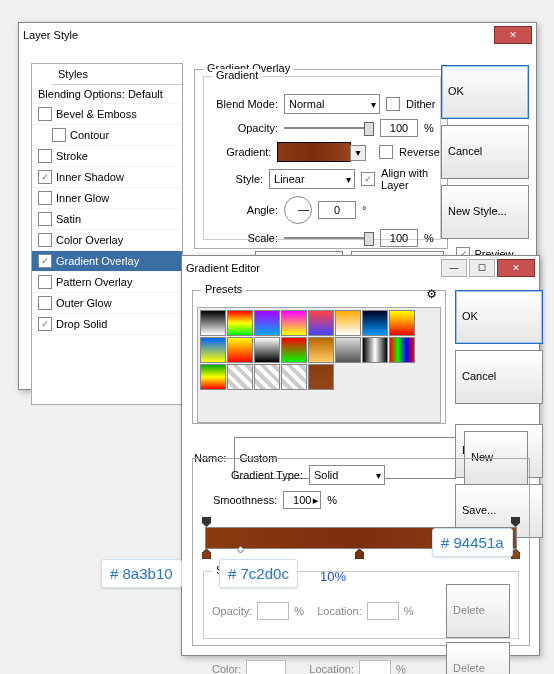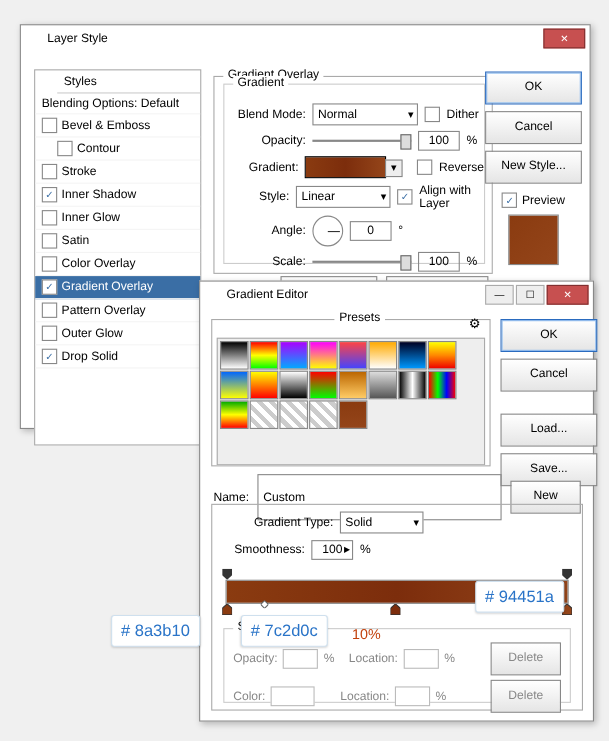--- a/index.html
+++ b/index.html
@@ -1,30 +1,30 @@
 <!DOCTYPE html>
 <html><head>
 <meta charset="utf-8">
 <style>
 body { margin:0; font-family:"Segoe UI",Tahoma,sans-serif; font-size:11px; background:#f0f0f0; width:554px; height:674px; position:relative; overflow:hidden; }
 .window { position:absolute; background:#fff; border:1px solid #888; box-shadow:2px 2px 6px rgba(0,0,0,0.25); }
 .titlebar { height:20px; display:flex; align-items:center; padding:2px 4px; font-size:11px; }
-.win-title { flex:1;margin-left:20px; }
+.win-title { flex:1; }
 .win-btns { display:flex; gap:2px; }
 .win-btn { width:24px; height:16px; border:1px solid #aaa; background:#eee; display:flex; align-items:center; justify-content:center; font-size:9px; }
 .win-btn.close { background:#c75050; color:#fff; border-color:#803030; width:36px; }
 .styles-list { position:absolute; left:12px; top:40px; width:150px; height:340px; border:1px solid #aaa; background:#fff; }
 .styles-list-header { padding:4px 6px; border-bottom:1px solid #ccc;margin-left:20px; }
 .styles-list-row { padding:3px 6px; display:flex; align-items:center; gap:4px; border-bottom:1px solid #f4f4f4; }
 .styles-list-row.selected { background:#3a6ea5; color:#fff; }
 .chk { width:12px; height:12px; border:1px solid #888; background:#fff; display:inline-flex; align-items:center; justify-content:center; font-size:9px; color:#3a6ea5; flex-shrink:0; }
 .indent { margin-left:14px; }
 .groupbox { position:absolute; border:1px solid #aaa; }
 .groupbox > .legend { position:relative; top:-8px; left:8px; background:#fff; padding:0 4px; display:inline-block; }
-.rbtn { min-width:74px; height:20px; border:1px solid #888; background:linear-gradient(#fff,#e5e5e5); text-align:center; line-height:18px; padding:4px 6px; }
+.rbtn { min-width:74px; height:20px; border:1px solid #888; background:linear-gradient(#fff,#e5e5e5); line-height:18px; padding:16px 6px; }
 .rbtn.default { border-color:#2a6bbf; box-shadow:0 0 0 1px #9bc3f0 inset; }
 .field-row { display:flex; align-items:center; gap:6px; margin:5px 0 5px 12px; }
 .label-col { width:62px; text-align:right; }
 .select { border:1px solid #888; background:#fff; height:18px; display:flex; align-items:center; padding:0 16px 0 4px; position:relative; min-width:80px; }
 .select::after { content:"▾"; position:absolute; right:3px; font-size:10px; }
 .grad-swatch { width:80px; height:18px; border:1px solid #000; background:linear-gradient(90deg,#8a3b10,#7c2d0c 50%,#94451a); position:relative; }
 .grad-swatch::after { content:"▾"; position:absolute; right:-16px; top:2px; background:#eee; border:1px solid #888; width:14px; height:14px; text-align:center; line-height:14px; font-size:10px; }
 .slider { height:16px; position:relative; flex:1; max-width:90px; }
 .slider .track { position:absolute; top:7px; left:0; right:0; height:2px; background:#888; }
 .slider .thumb { position:absolute; top:2px; width:8px; height:12px; background:#ddd; border:1px solid #666; }
@@ -32,21 +32,21 @@
 .angle-dial { width:26px; height:26px; border:1px solid #888; border-radius:50%; position:relative; background:#fff; }
 .angle-dial::after { content:""; position:absolute; left:50%; top:50%; width:11px; height:1px; background:#333; transform-origin:left center; transform:rotate(0deg); }
 .preview-swatch { width:44px; height:44px; border:1px solid #888; background:linear-gradient(135deg,#8a3b10,#94451a); }
 .presets-area { height:110px; margin:4px; border:1px solid #aaa; background:#eee; display:flex; flex-wrap:wrap; align-content:flex-start; gap:1px; padding:2px; overflow:hidden; position:relative; }
 .preset-sw { width:24px; height:24px; border:1px solid #888; }
 .grad-bar { height:20px; background:linear-gradient(90deg,#8a3b10,#7c2d0c 50%,#94451a); border:1px solid #888; position:relative; margin:6px; }
 .stop { position:absolute; width:9px; height:10px; top:-11px; }
 .stop.down { top:auto; bottom:-11px; }
 .stop svg { display:block; }
 .annot { position:absolute; border:1px solid #cfe0ee; background:#fff; border-radius:3px; padding:5px 8px; color:#2a74c8; font-size:15px; font-weight:500; box-shadow:0 1px 2px rgba(0,0,0,0.15); }
-.pct-annot { position:absolute; color:#c2410c; font-size:13px; font-weight:500; }
+.pct-annot { position:absolute; color:#1d4ed8; font-size:13px; font-weight:500; }
 .small-input { width:30px; height:16px; border:1px solid #bbb; background:#fff; display:inline-block; }
 .gear { font-size:12px; }
 </style>
 </head>
 <body>
 
 <div class="window" style="left:18px; top:22px; width:517px; height:366px;">
   <div class="titlebar">
     <span class="win-title">Layer Style</span>
     <div class="win-btns">
@@ -178,21 +178,21 @@
 <div class="window" style="left:181px; top:255px; width:357px; height:399px;">
   <div class="titlebar">
     <span class="win-title">Gradient Editor</span>
     <div class="win-btns">
       <div class="win-btn">—</div>
       <div class="win-btn">☐</div>
       <div class="win-btn close">✕</div>
     </div>
   </div>
 
-  <div class="groupbox" style="left:10px; top:34px; width:252px; height:132px;text-align:center;">
+  <div class="groupbox" style="left:10px; top:34px; width:252px; height:132px;">
     <span class="legend">Presets</span>
     <span class="gear" style="position:absolute; right:8px; top:-4px;">⚙</span>
     <div class="presets-area" id="presets">
         <div class="preset-sw" style="background: linear-gradient(rgb(0, 0, 0), rgb(255, 255, 255));"></div>
         <div class="preset-sw" style="background: linear-gradient(rgb(255, 0, 0), rgb(255, 255, 0), rgb(0, 255, 0));"></div>
         <div class="preset-sw" style="background: linear-gradient(rgb(170, 0, 255), rgb(0, 170, 255));"></div>
         <div class="preset-sw" style="background: linear-gradient(rgb(255, 0, 255), rgb(255, 255, 0));"></div>
         <div class="preset-sw" style="background: linear-gradient(rgb(255, 68, 68), rgb(68, 68, 255));"></div>
         <div class="preset-sw" style="background: linear-gradient(rgb(255, 170, 0), rgb(255, 255, 255));"></div>
         <div class="preset-sw" style="background: linear-gradient(rgb(0, 0, 34), rgb(0, 153, 255));"></div>

